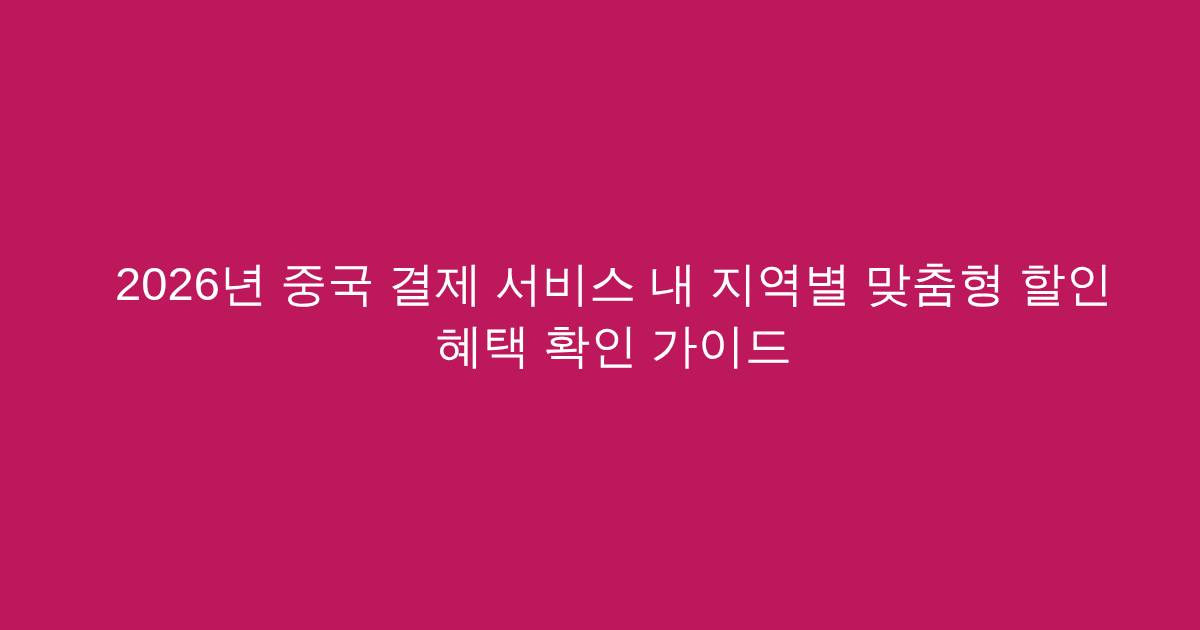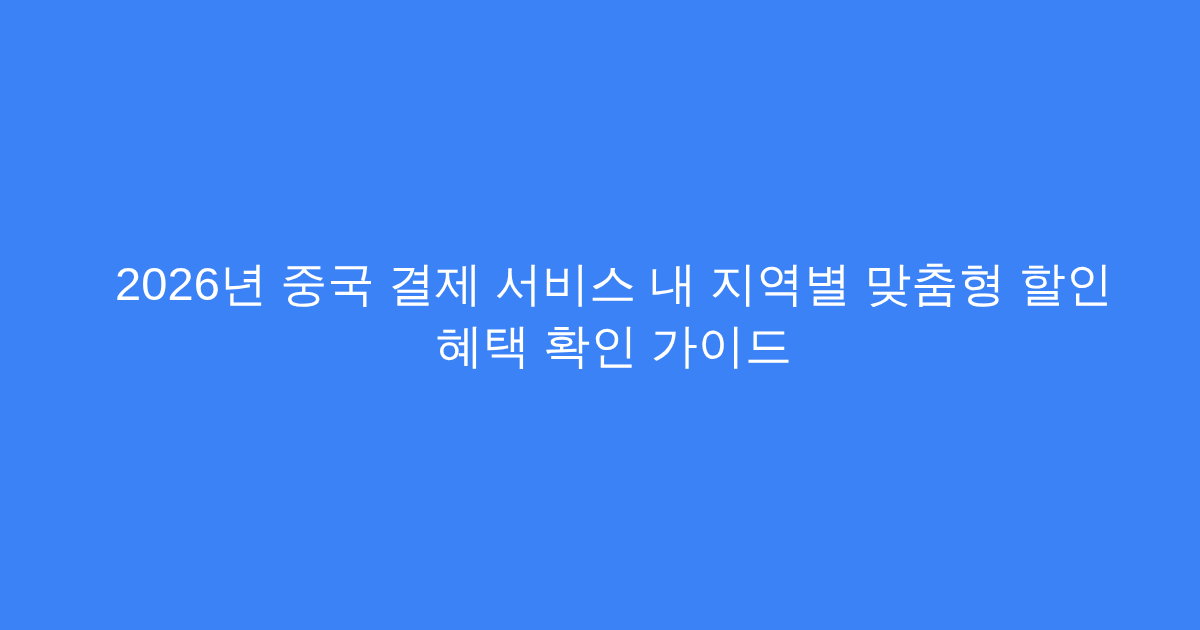--- a/index.html
+++ b/index.html
@@ -13,21 +13,21 @@
     height: 630px;
     overflow: hidden;
     font-family: "Liberation Sans", "DejaVu Sans", sans-serif;
   }
 
   .card {
     position: relative;
     box-sizing: border-box;
     width: 1200px;
     height: 630px;
-    background-color: #3b82f6;
+    background-color: #be185d;
     display: flex;
     align-items: center;
     justify-content: center;
     padding-left: 28px;
   }
 
   .card-inner {
     width: 1014px;
     display: flex;
     align-items: center;

